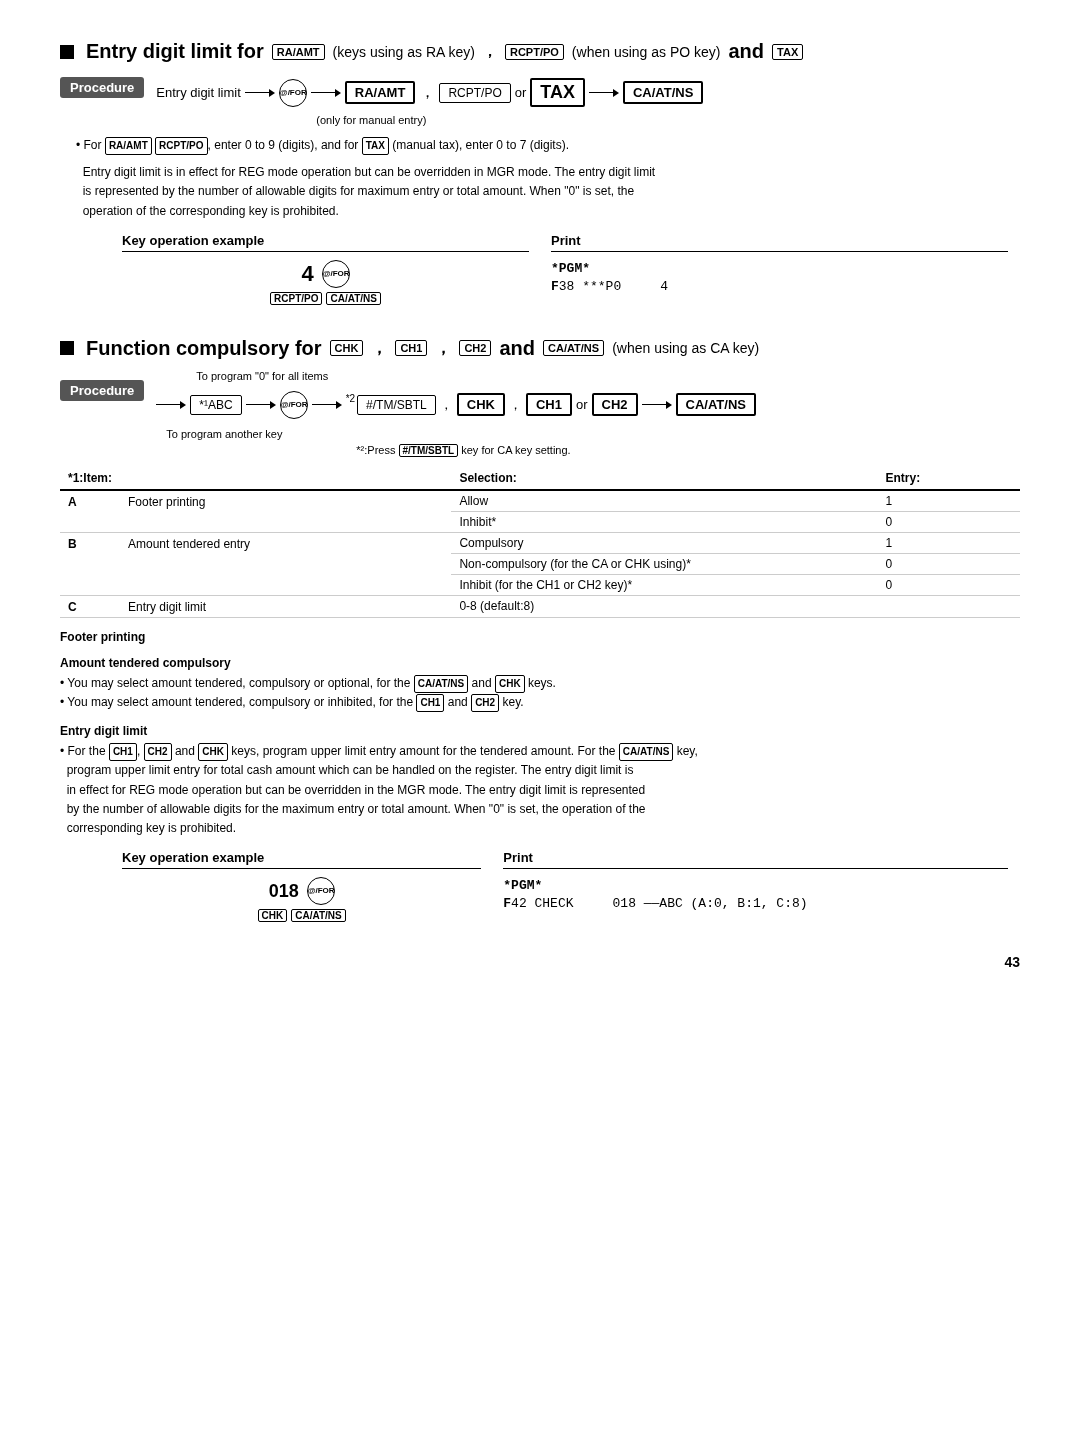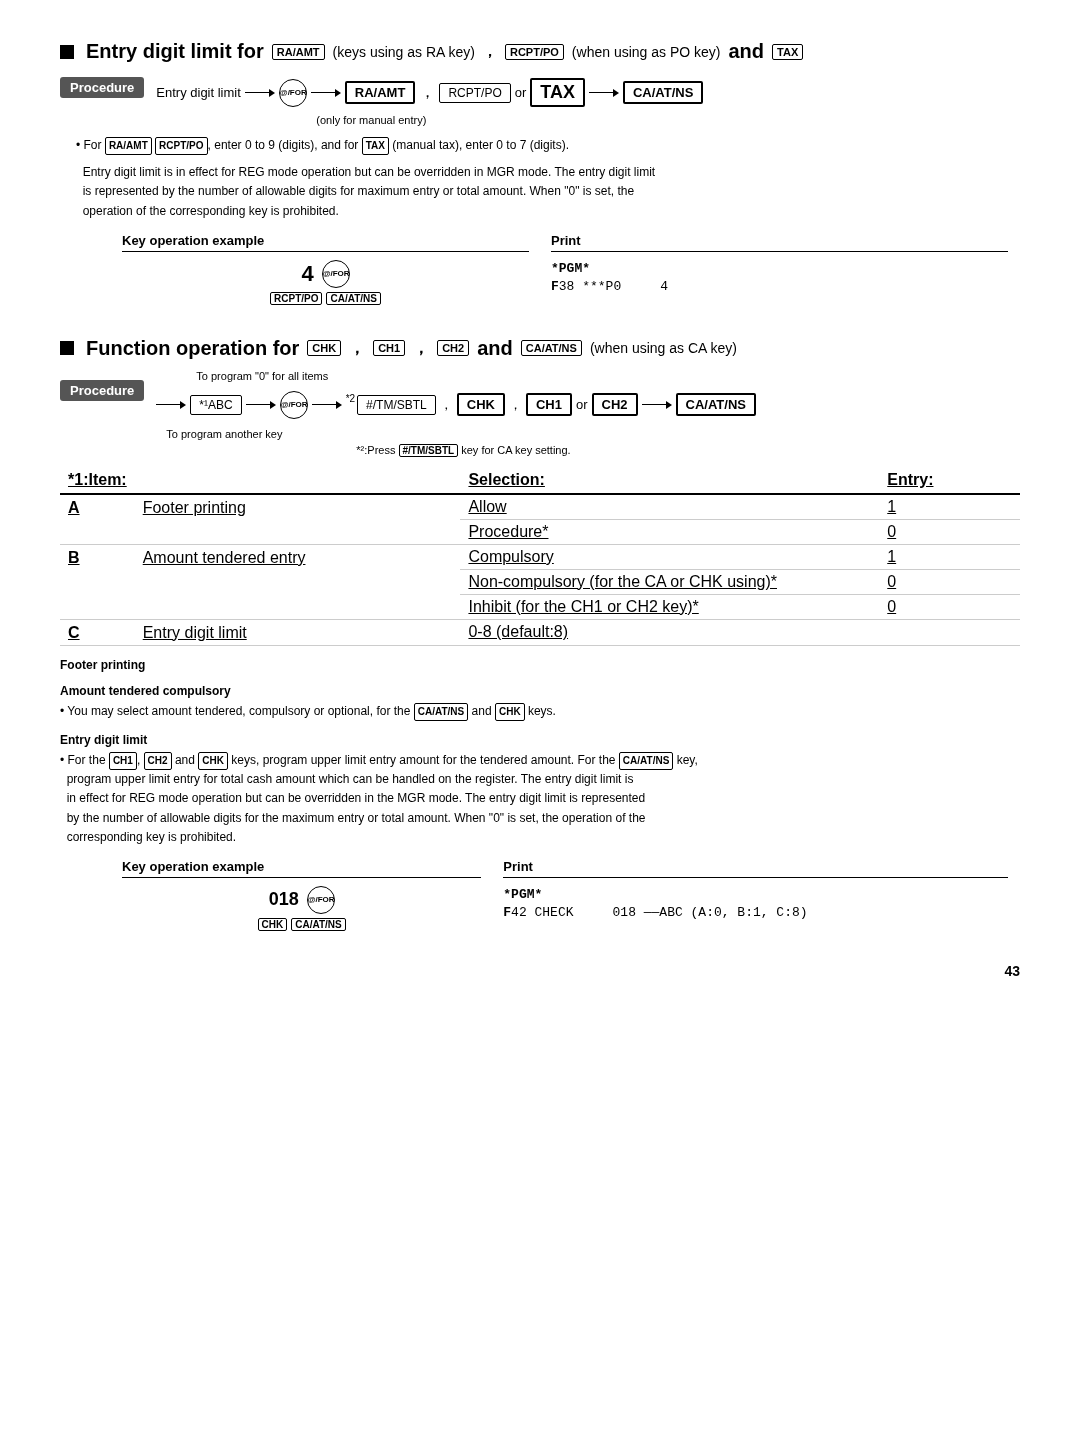--- a/index.html
+++ b/index.html
@@ -114,22 +114,21 @@
       font-weight: bold;
     }
     .big-number {
       font-size: 22px;
       font-weight: bold;
     }
     .param-table {
       width: 100%;
       border-collapse: collapse;
       margin: 10px 0;
-      font-size: 16px;
-      text-decoration: underline;
+      font-size: 12px;
     }
     .param-table th {
       border-bottom: 2px solid #000;
       text-align: left;
       padding: 4px 8px;
       font-weight: bold;
     }
     .param-table td {
       border-bottom: 1px solid #ccc;
       padding: 3px 8px;
@@ -264,21 +263,21 @@
   </tbody>
     </table>
 </div>
 
 <div style="margin: 25px 0;"></div>
 
 <div class="procedure-section">
 
   <div class="section-title">
     <span class="black-square"></span>
-    <span>Function operation for</span>
+    <span>Function compulsory for</span>
     <span class="key-box">CHK</span>
     <span style="font-size:16px;">，</span>
     <span class="key-box">CH1</span>
     <span style="font-size:16px;">，</span>
     <span class="key-box">CH2</span>
     <span style="font-size:20px;">and</span>
     <span class="key-box">CA/AT/NS</span>
     <span style="font-size:14px; font-weight:normal;">(when using as CA key)</span>
   </div>
 
@@ -322,21 +321,21 @@
       </tr>
     </thead>
     <tbody>
       <tr>
         <td rowspan="2" style="font-weight:bold; vertical-align:top; padding-top:4px;">A</td>
         <td rowspan="2" style="vertical-align:top; padding-top:4px;">Footer printing</td>
         <td>Allow</td>
         <td>1</td>
       </tr>
       <tr>
-        <td>Procedure*</td>
+        <td>Inhibit*</td>
         <td>0</td>
       </tr>
       <tr>
         <td rowspan="3" style="font-weight:bold; vertical-align:top; padding-top:4px;">B</td>
         <td rowspan="3" style="vertical-align:top; padding-top:4px;">Amount tendered entry</td>
         <td>Compulsory</td>
         <td>1</td>
       </tr>
       <tr>
         <td>Non-compulsory (for the CA or CHK using)*</td>
@@ -353,20 +352,23 @@
         <td></td>
       </tr>
     </tbody>
   </table>
 
   <div class="bold-label">Footer printing</div>
 
   <div class="bold-label">Amount tendered compulsory</div>
   <div class="sub-text">
     • You may select amount tendered, compulsory or optional, for the <span class="key-box-small">CA/AT/NS</span> and <span class="key-box-small">CHK</span> keys.
+  </div>
+  <div class="sub-text">
+    • You may select amount tendered, compulsory or inhibited, for the <span class="key-box-small">CH1</span> and <span class="key-box-small">CH2</span> key.
   </div>
 
   <div class="bold-label">Entry digit limit</div>
   <div class="sub-text">
     • For the <span class="key-box-small">CH1</span>, <span class="key-box-small">CH2</span> and <span class="key-box-small">CHK</span> keys, program upper limit entry amount for the tendered amount. For the <span class="key-box-small">CA/AT/NS</span> key,<br>
     &nbsp;&nbsp;program upper limit entry for total cash amount which can be handled on the register. The entry digit limit is<br>
     &nbsp;&nbsp;in effect for REG mode operation but can be overridden in the MGR mode. The entry digit limit is represented<br>
     &nbsp;&nbsp;by the number of allowable digits for the maximum entry or total amount. When "0" is set, the operation of the<br>
     &nbsp;&nbsp;corresponding key is prohibited.
   </div>

